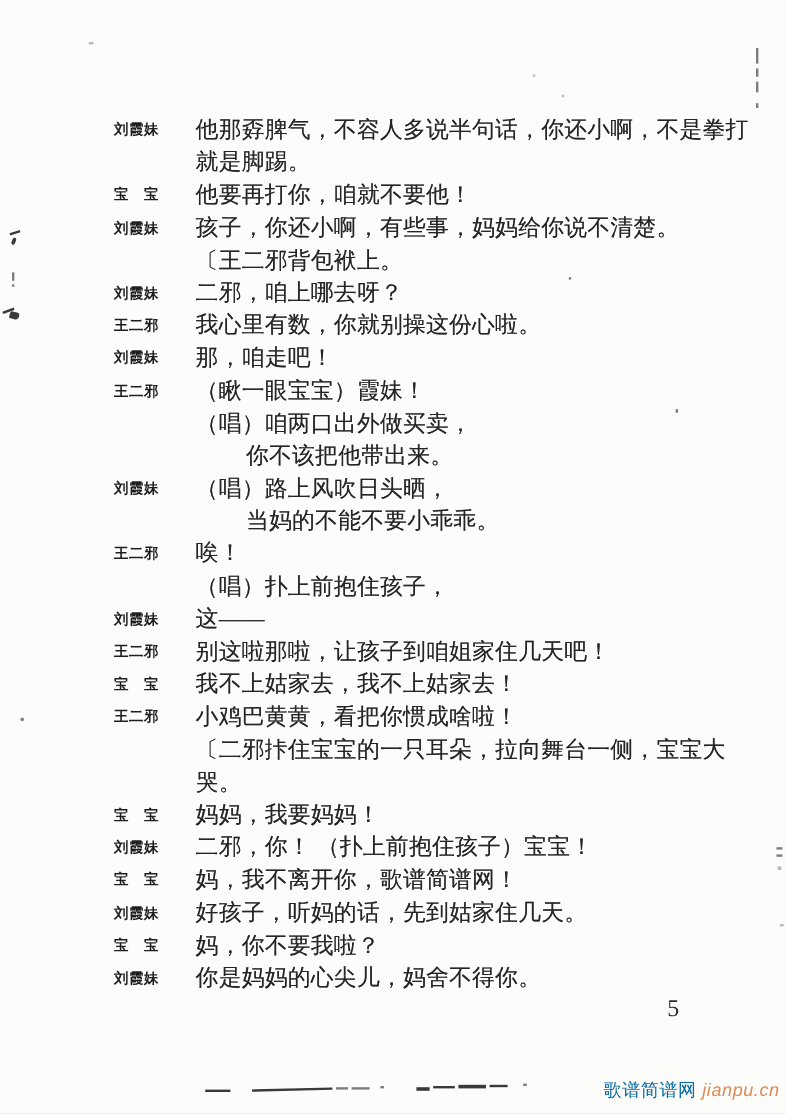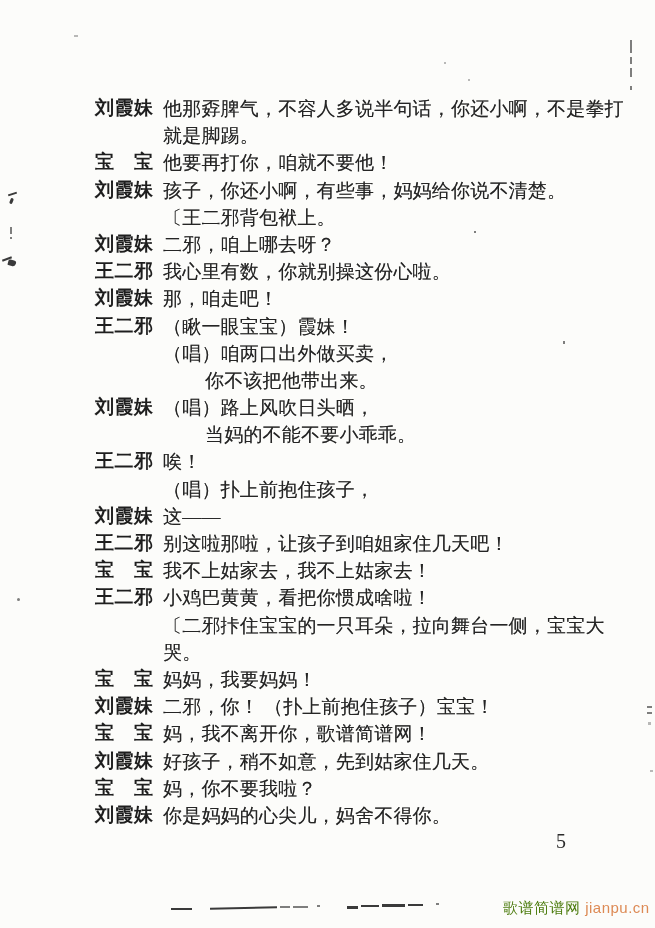--- a/index.html
+++ b/index.html
@@ -16,21 +16,21 @@
   }
   .line-row{
     display:flex;
     height:27.2px;
     align-items:flex-start;
   }
   .name{
     flex:0 0 68px;
     font-family:"Liberation Sans","DejaVu Sans",sans-serif;
     font-weight:700;
-    font-size:19px;line-height:22px;
+    font-size:12px;line-height:22px;
     color:#1e1e1e;
     letter-spacing:0.5px;
     white-space:pre;
   }
   .text{
     font-size:19px;line-height:23px;
     letter-spacing:0.2px;
     white-space:pre;
     color:#252525;
     text-shadow:0 0 0.5px rgba(40,40,40,0.55);
@@ -40,22 +40,22 @@
     position:absolute;left:556px;top:830px;
     font-size:20px;color:#2a2a2a;
     font-family:"Liberation Serif","DejaVu Serif",serif;
   }
   .watermark{
     position:absolute;left:503px;top:899px;
     font-family:"Liberation Sans","DejaVu Sans",sans-serif;
     font-size:15px;letter-spacing:0.5px;
     white-space:nowrap;
   }
-  .wm-name{color:#4d7c0f;}
-  .wm-url{color:#dd8a55;}
+  .wm-name{color:#0369a1;}
+  .wm-url{color:#dd8a55;font-style:italic;}
   
   .art{position:absolute;background:#3a3a3a;}
   .soft{opacity:.65;}
   .fainter{opacity:.35;}
 </style>
 </head>
 <body>
 
 <div class="page">
 
@@ -151,21 +151,21 @@
       <div class="line-row">
       <span class="name">刘霞妹</span>
       <span class="text">二邪，你！ （扑上前抱住孩子）宝宝！</span>
     </div>
       <div class="line-row">
       <span class="name">宝　宝</span>
       <span class="text">妈，我不离开你，歌谱简谱网！</span>
     </div>
       <div class="line-row">
       <span class="name">刘霞妹</span>
-      <span class="text">好孩子，稍不如意，先到姑家住几天。</span>
+      <span class="text">好孩子，听妈的话，先到姑家住几天。</span>
     </div>
       <div class="line-row">
       <span class="name">宝　宝</span>
       <span class="text">妈，你不要我啦？</span>
     </div>
       <div class="line-row">
       <span class="name">刘霞妹</span>
       <span class="text">你是妈妈的心尖儿，妈舍不得你。</span>
     </div>
     </div>

